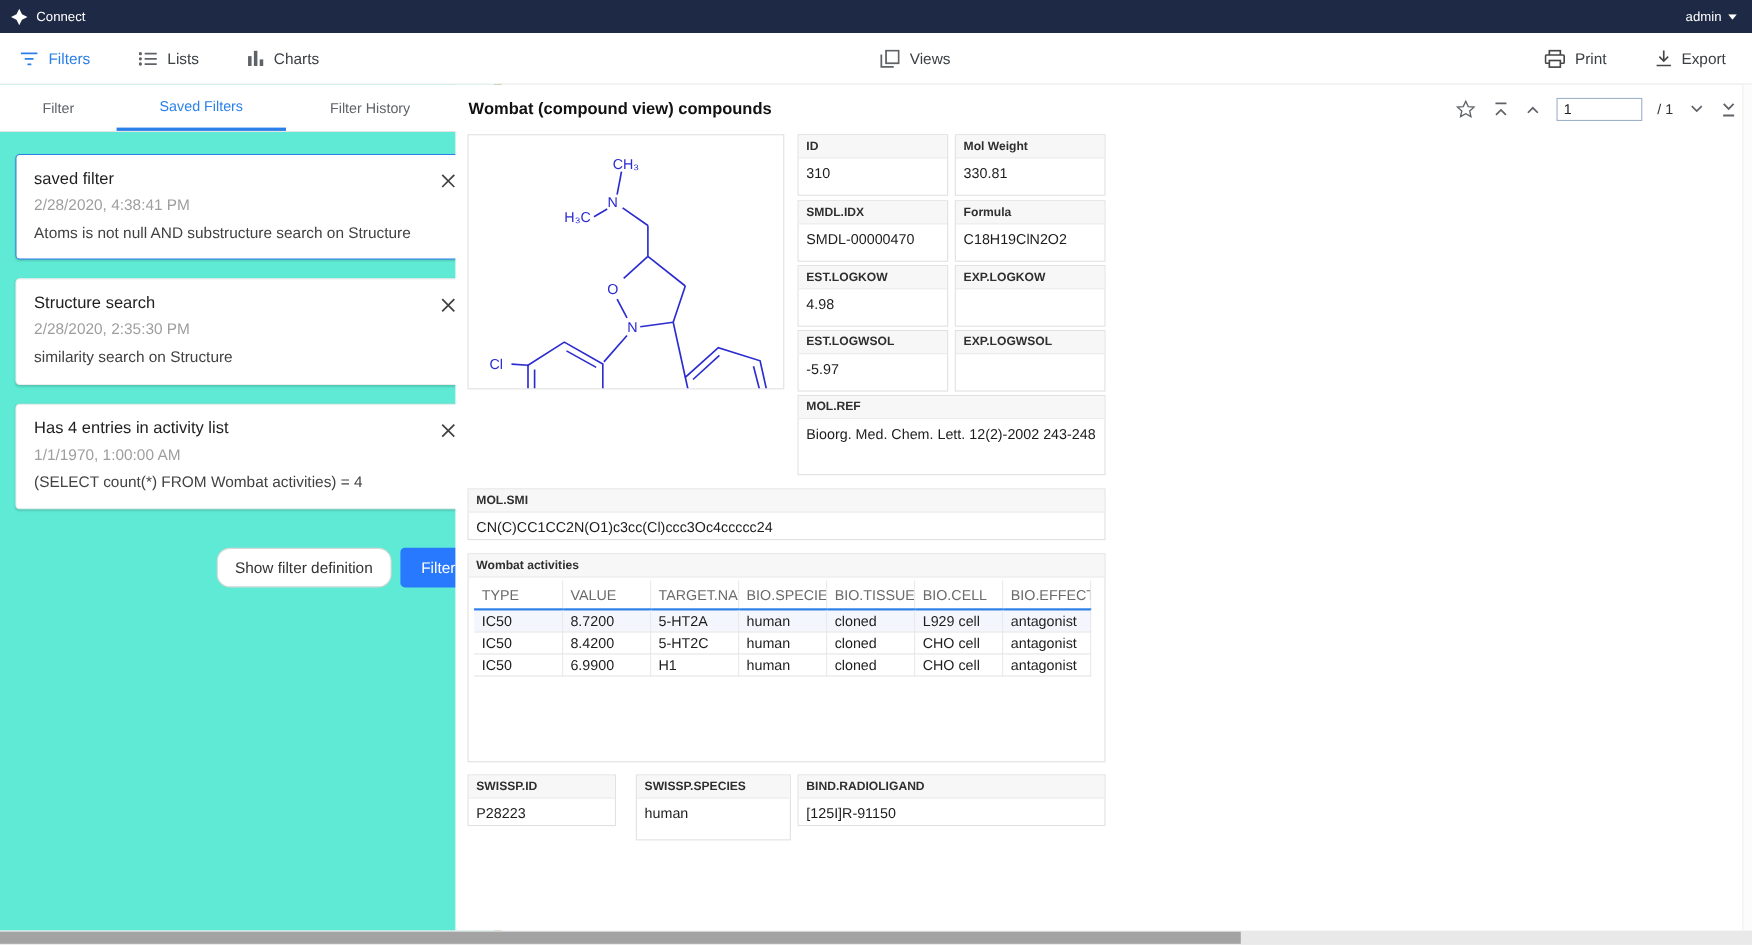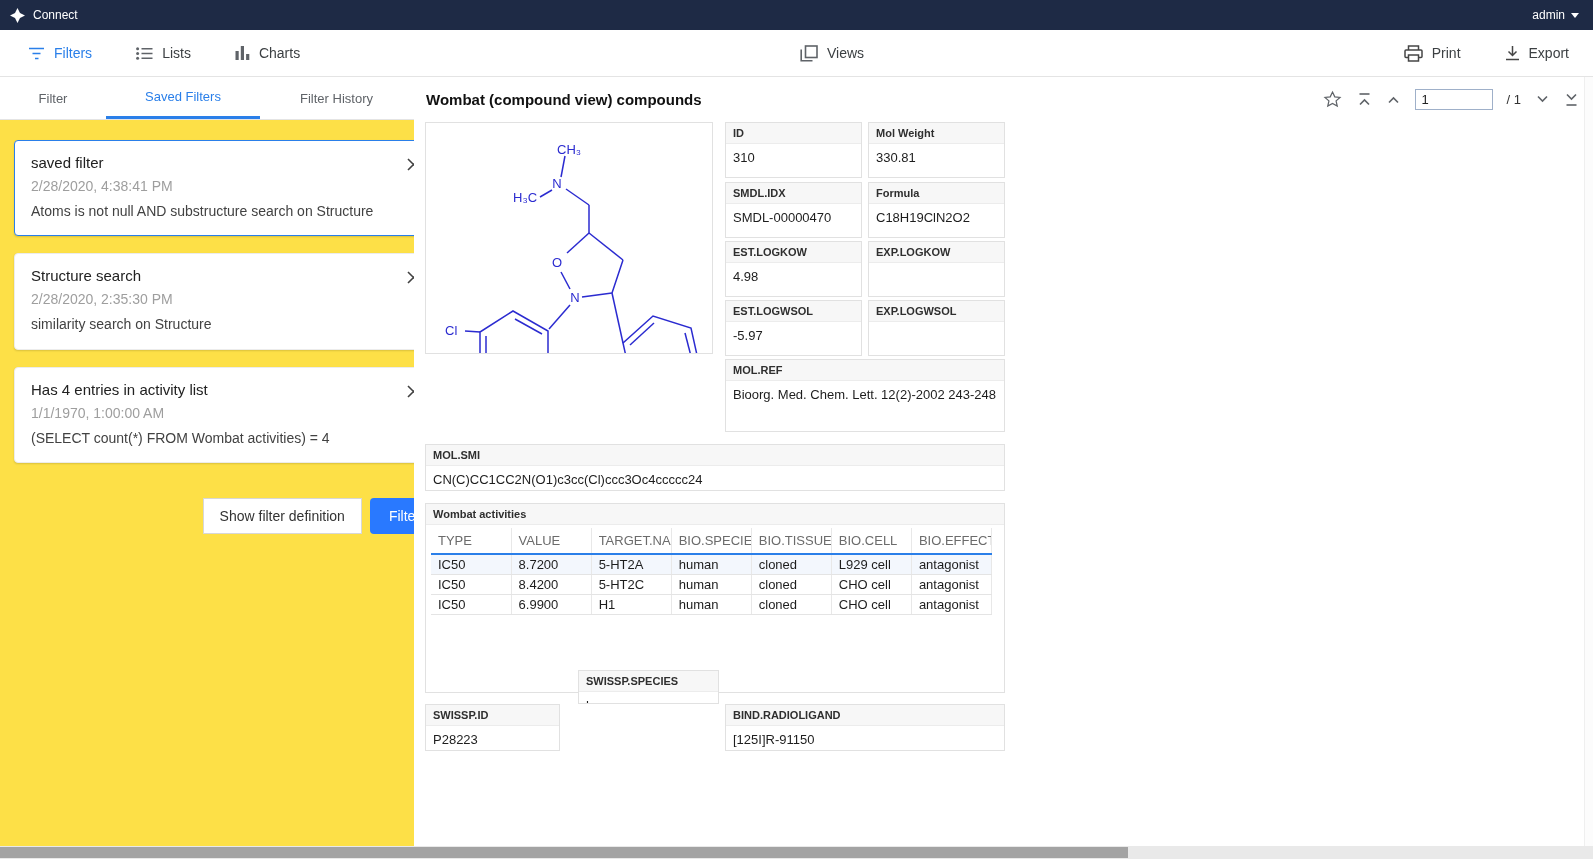--- a/index.html
+++ b/index.html
@@ -8,40 +8,40 @@
 
   
   .topbar { position:absolute; top:0; left:0; right:0; height:30px; background:#1e2a45; display:flex; align-items:center; color:#fff; }
   .topbar .logo { margin-left:10px; display:flex; }
   .topbar .app-name { margin-left:8px; font-size:12px; }
   .topbar .user { margin-left:auto; margin-right:14px; display:flex; align-items:center; gap:6px; font-size:12px; cursor:pointer; }
 
   
   .toolbar { position:absolute; top:30px; left:0; right:0; height:47px; background:#fff; border-bottom:1px solid #e4e4e4; }
   .tb-group { position:absolute; top:0; height:46px; display:flex; align-items:center; gap:44px; }
-  .tb-left { left:28px; }
+  .tb-left { left:18px; }
   .tb-center { left:800px; }
   .tb-right { right:24px; }
   .tb-item { display:flex; align-items:center; gap:9px; font-size:14px; color:#3c4043; cursor:pointer; white-space:nowrap; }
   .tb-item.active { color:#2a7fe9; }
 
   
-  .sidebar { position:absolute; top:77px; left:0; width:456px; bottom:13px; background:#fde047; border-right:1px solid #a16207; }
+  .sidebar { position:absolute; top:77px; left:0; width:456px; bottom:13px; background:#5eead4; border-right:7px solid #a16207; }
   .side-tabs { display:flex; height:43px; border-bottom:1px solid #e4e4e4; background:#fff; }
   .side-tab { display:flex; align-items:center; justify-content:center; font-size:13px; color:#5f6368; cursor:pointer; }
   .side-tab.active { color:#2a7fe9; border-bottom:3px solid #2a7fe9; }
   .cards { padding:20px 14px 0; }
   .card { background:#fff; border:1px solid #ececec; border-radius:4px; box-shadow:0 1px 2px rgba(0,0,0,.14); padding:13px 44px 14px 16px; margin-bottom:17px; position:relative; cursor:pointer; }
   .card.selected { border:1px solid #2a7fe9; }
   .card-title { font-size:15px; color:#212121; margin-bottom:7px; }
   .card-time { font-size:14px; color:#9e9e9e; margin-bottom:7px; }
   .card-desc { font-size:14px; color:#424242; line-height:1.45; }
   .card-close { position:absolute; top:13px; right:16px; background:none; border:none; cursor:pointer; padding:4px; }
   .side-actions { display:flex; justify-content:flex-end; gap:8px; padding:18px 16px 0; }
-  .btn-outline { background:#fff; border:1px solid #d7d7d7; border-radius:0; font-size:14px; color:#333; padding:9px 16px; font-family:inherit; cursor:pointer; }
+  .btn-outline { background:#fff; border:1px solid #d7d7d7; border-radius:12px; font-size:14px; color:#333; padding:9px 16px; font-family:inherit; cursor:pointer; }
   .btn-primary { background:#2979ff; border:none; border-radius:4px; font-size:14px; color:#fff; padding:9px 19px; font-family:inherit; cursor:pointer; }
 
   
   .main { position:absolute; top:77px; left:414px; right:0; bottom:13px; background:#fff; }
   .main-title { position:absolute; left:12px; top:0; line-height:45px; font-size:15px; font-weight:bold; color:#111; }
   .pager { position:absolute; right:14px; top:0; height:45px; display:flex; align-items:center; gap:14px; }
   .icon-btn { background:none; border:none; padding:0; display:flex; align-items:center; cursor:pointer; }
   .page-input { width:78px; height:21px; border:1px solid #9fb0c9; font-size:13px; padding:0 6px; font-family:inherit; color:#222; }
   .page-total { font-size:13px; color:#333; }
 
@@ -345,21 +345,21 @@
           <td>antagonist</td>
         </tr>
       </tbody>
     </table>
   </div>
 
   <div class="field" style="left:11px;top:627px;width:135px;height:47px">
     <div class="field-label">SWISSP.ID</div>
     <div class="field-value">P28223</div>
   </div>
-  <div class="field" style="left:164px;top:593px;width:141px;height:34px">
+  <div class="field" style="left:164px;top:627px;width:141px;height:60px">
     <div class="field-label">SWISSP.SPECIES</div>
     <div class="field-value">human</div>
   </div>
   <div class="field" style="left:311px;top:627px;width:280px;height:47px">
     <div class="field-label">BIND.RADIOLIGAND</div>
     <div class="field-value">[125I]R-91150</div>
   </div>
 </div>
 
 <div class="vscroll"></div>

